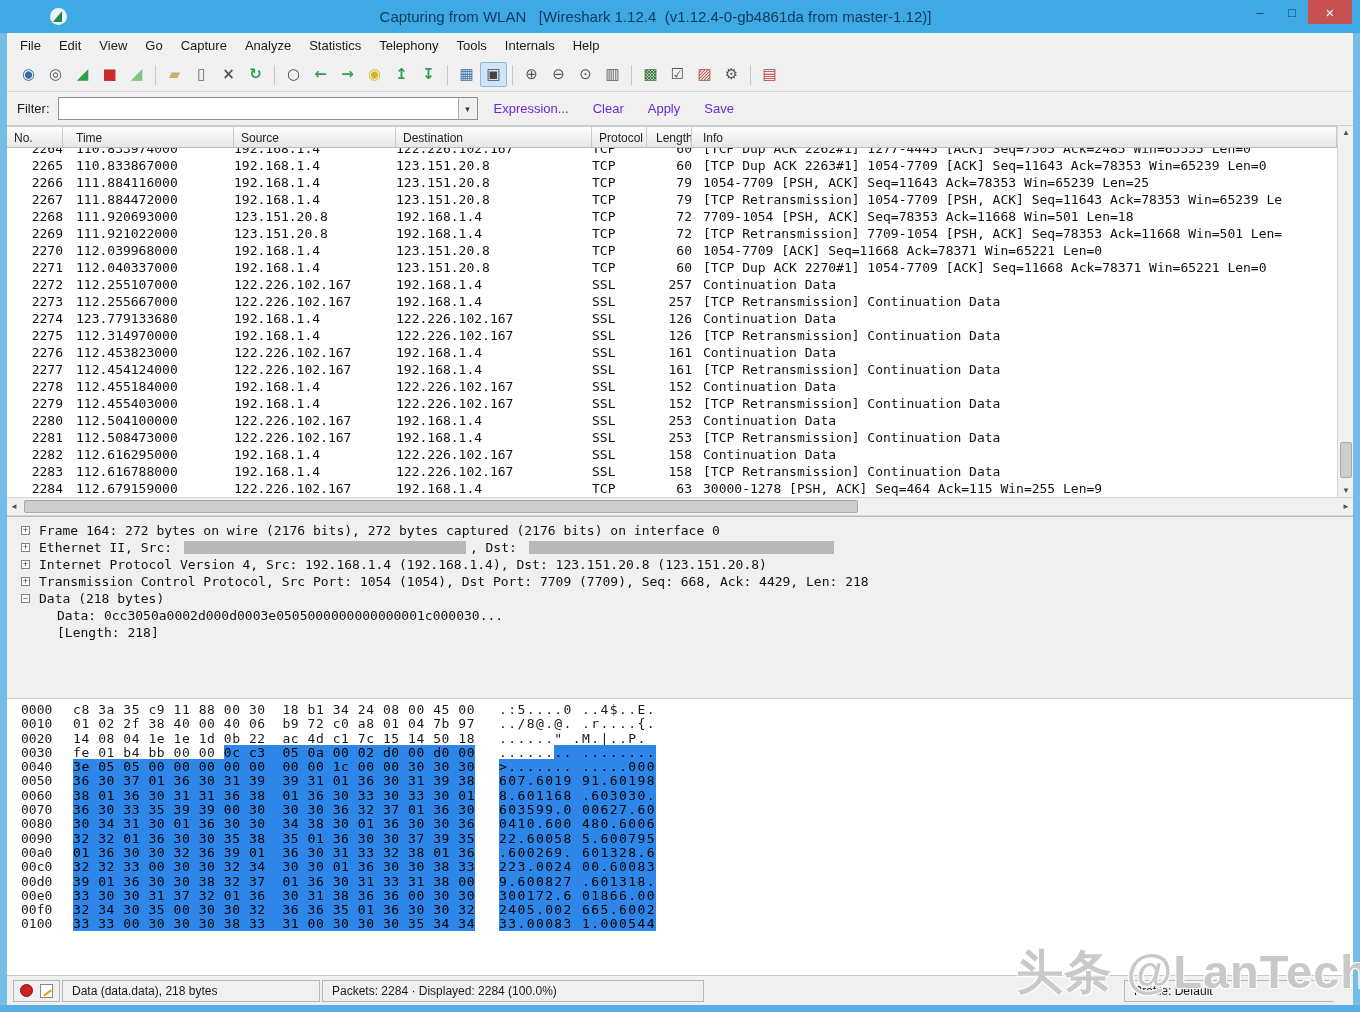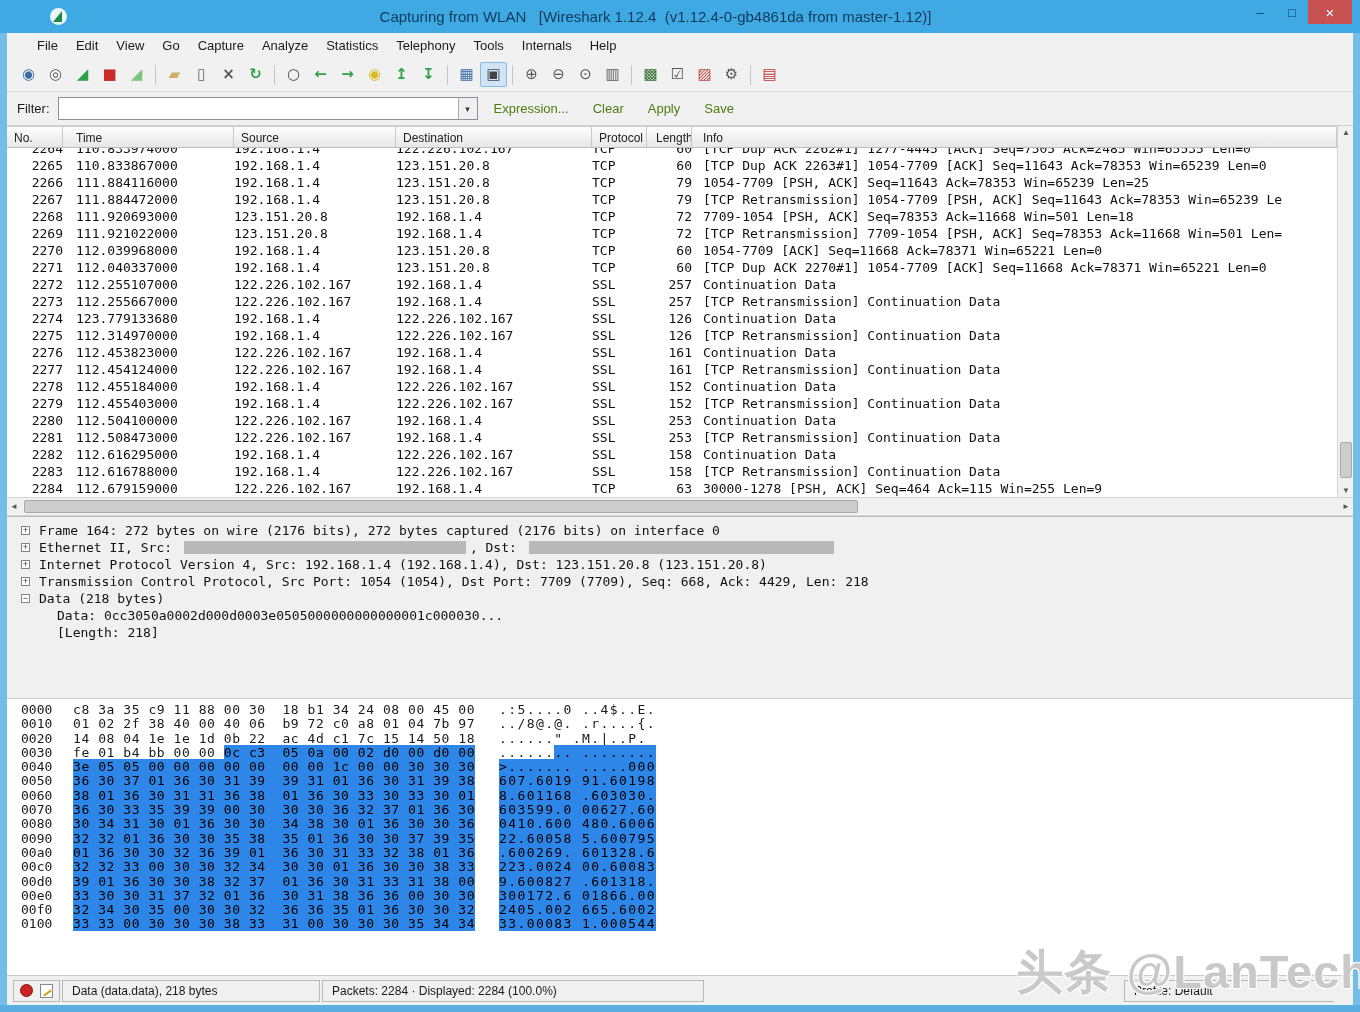--- a/index.html
+++ b/index.html
@@ -17,42 +17,42 @@
   .logo::after { content:""; position:absolute; left:3px; bottom:3px; width:0; height:0;
     border-left:9px solid transparent; border-bottom:11px solid #1f8a46; }
   .title { flex:1; text-align:center; color:#0f3a5c; font-size:15px; white-space:pre; }
   .winbtns { display:flex; align-items:flex-start; height:33px; margin-right:8px; }
   .wb { width:32px; height:24px; display:flex; align-items:center; justify-content:center;
     color:#0f3a5c; font-size:13px; }
   .wb.close { width:44px; background:#c75050; color:#fff; font-size:15px; }
 
   
   .menubar { position:absolute; left:7px; top:33px; width:1346px; height:25px; background:#f1f1f1;
-    display:flex; align-items:center; padding-left:21px; }
+    display:flex; align-items:center; padding-left:4px; }
   .menuitem { font-size:13px; color:#1a1a1a; padding:3px 9px; }
 
   
   .toolbar { position:absolute; left:7px; top:58px; width:1346px; height:34px; background:#f1f1f1;
     border-bottom:1px solid #d8d8d8; display:flex; align-items:center; padding-left:8px; }
   .tbgroup { display:flex; align-items:center; }
   .tbsep { width:1px; height:20px; background:#c6c6c6; margin:0 5px; }
   .tb { width:27px; height:25px; display:flex; align-items:center; justify-content:center; }
   .tb[data-sel="true"] { background:#cfe4f7; border:1px solid #86b9e4; border-radius:2px; }
   .tbg { font-family:"DejaVu Sans", sans-serif; font-size:15px; line-height:1; }
 
   
   .filterbar { position:absolute; left:7px; top:92px; width:1346px; height:34px; background:#f1f1f1;
     border-bottom:1px solid #cfcfcf; display:flex; align-items:center; }
   .flabel { font-size:13px; color:#1a1a1a; margin-left:10px; }
   .finput { width:420px; height:23px; background:#fff; border:1px solid #8d9099; margin-left:8px;
     position:relative; }
   .fdrop { position:absolute; right:0; top:0; width:19px; height:21px; background:#f0f0f0;
     border-left:1px solid #aaa; display:flex; align-items:center; justify-content:center;
     font-size:9px; color:#333; }
-  .fbtn { font-size:13px; color:#4d7c0f; padding:4px 12px; }
+  .fbtn { font-size:13px; color:#6d28d9; padding:4px 12px; }
   .fbtn.first { margin-left:4px; }
 
   
   .mono { font-family:"DejaVu Sans Mono", monospace;border-radius:14px; }
   .plheader { position:absolute; left:7px; top:126px; width:1330px; height:22px; display:flex;
     background:linear-gradient(#fdfdfd,#e7e7e7); border-top:1px solid #cfcfcf; border-bottom:1px solid #bdbdbd; }
   .hcell { font-size:12px; color:#222; border-right:1px solid #c9c9c9; padding:4px 0 0 7px;
     overflow:hidden; white-space:pre; }
   .packet-rows { position:absolute; left:7px; top:148px; width:1330px; height:349px;
     background:#fff; overflow:hidden; }

